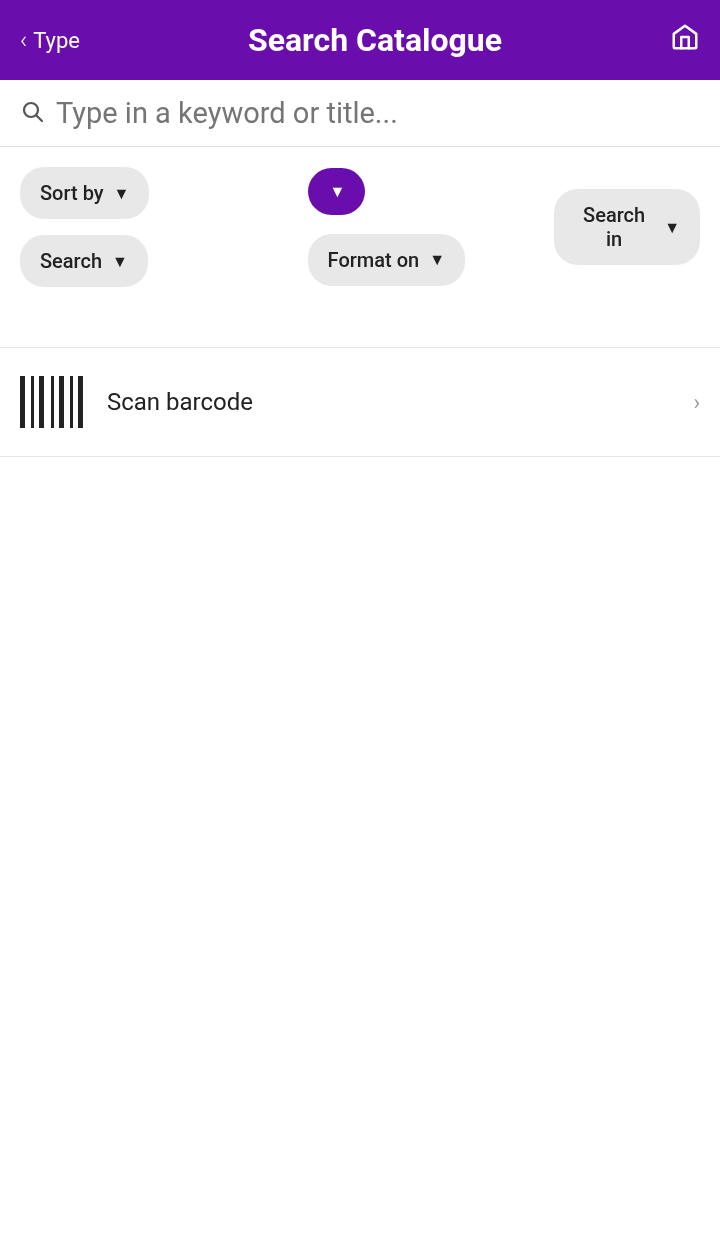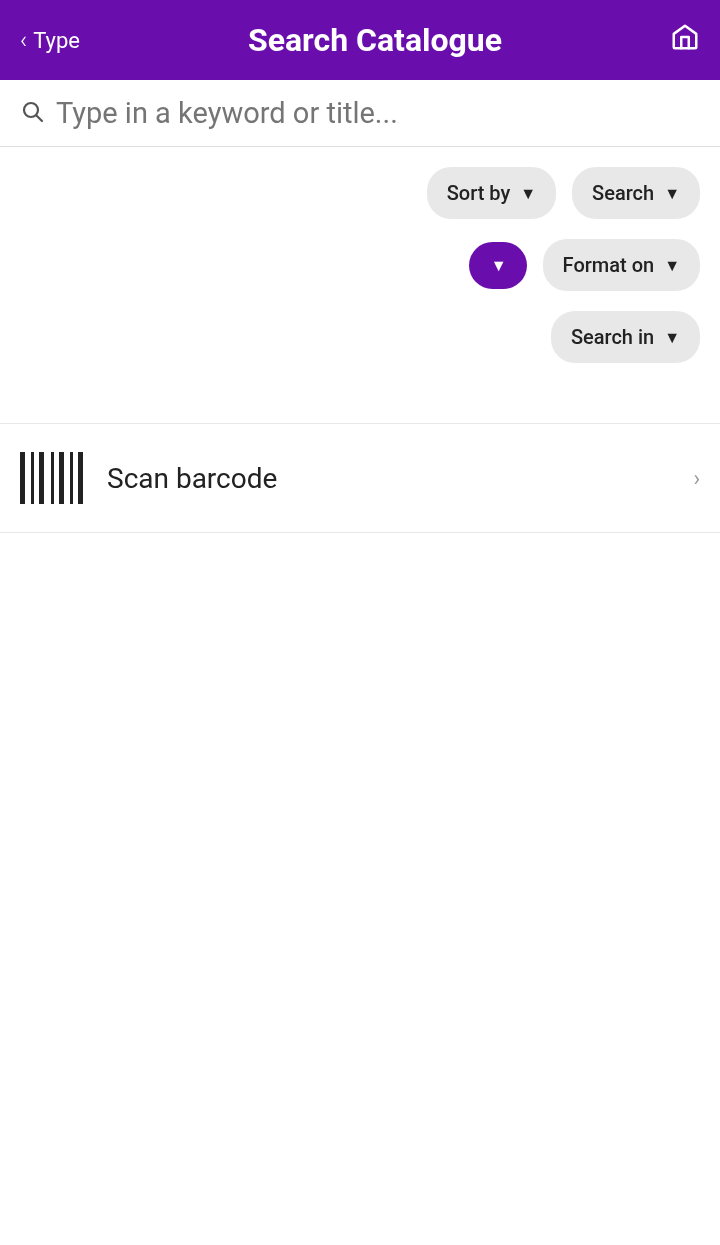--- a/index.html
+++ b/index.html
@@ -77,23 +77,22 @@
       font-size: 29px;
       color: #aaaaaa;
       width: 100%;
       background: transparent;
     }
 
     
     .filters-section {
       padding: 20px 20px 10px 20px;
       display: flex;
-      flex-direction: column;
+      flex-direction: row;
       gap: 20px;
-      align-items: flex-end;
     }
 
     .filter-row {
       display: flex;
       flex-wrap: wrap;
       gap: 16px;
       align-items: center;
     }
 
     .filter-btn {
@@ -142,21 +141,21 @@
       margin-right: 24px;
     }
 
     .barcode-bar {
       display: inline-block;
       height: 52px;
       background-color: #222;
     }
 
     .scan-label {
-      font-size: 28px;
+      font-size: 24px;
       color: #222;
       font-weight: 400;
       flex: 1;
     }
 
     .chevron-right {
       color: #999;
       font-size: 22px;
     }
   </style>

